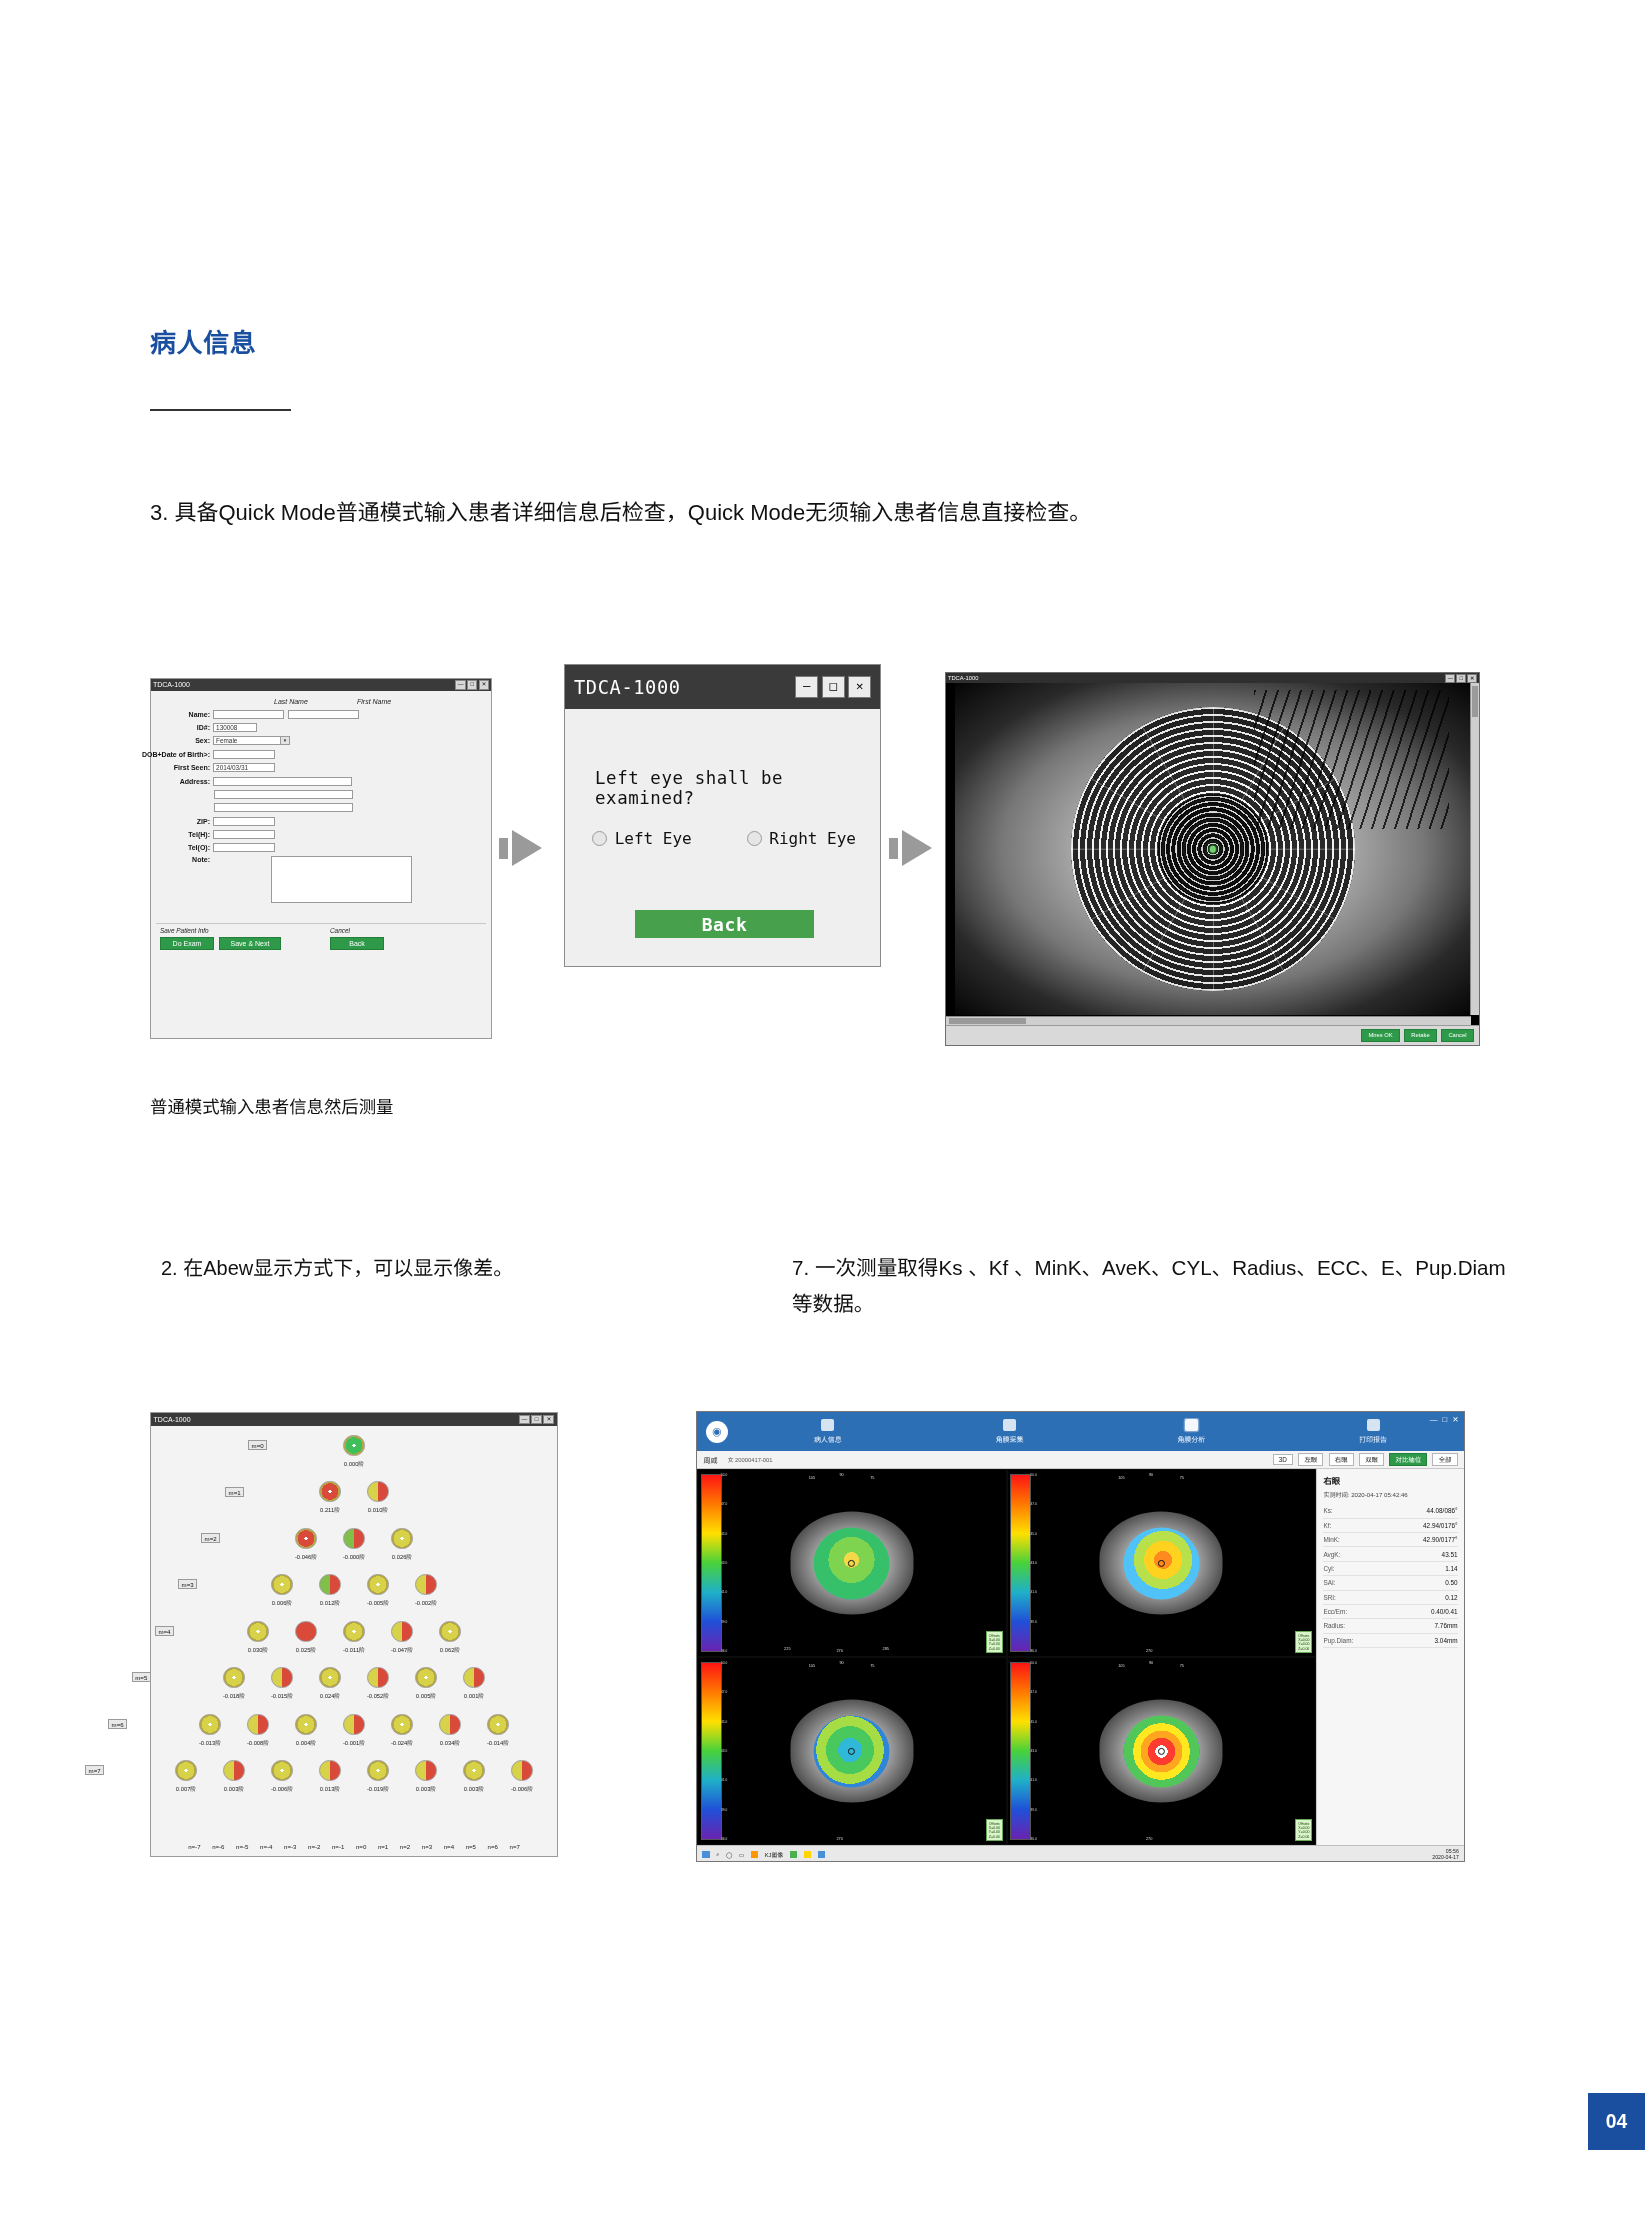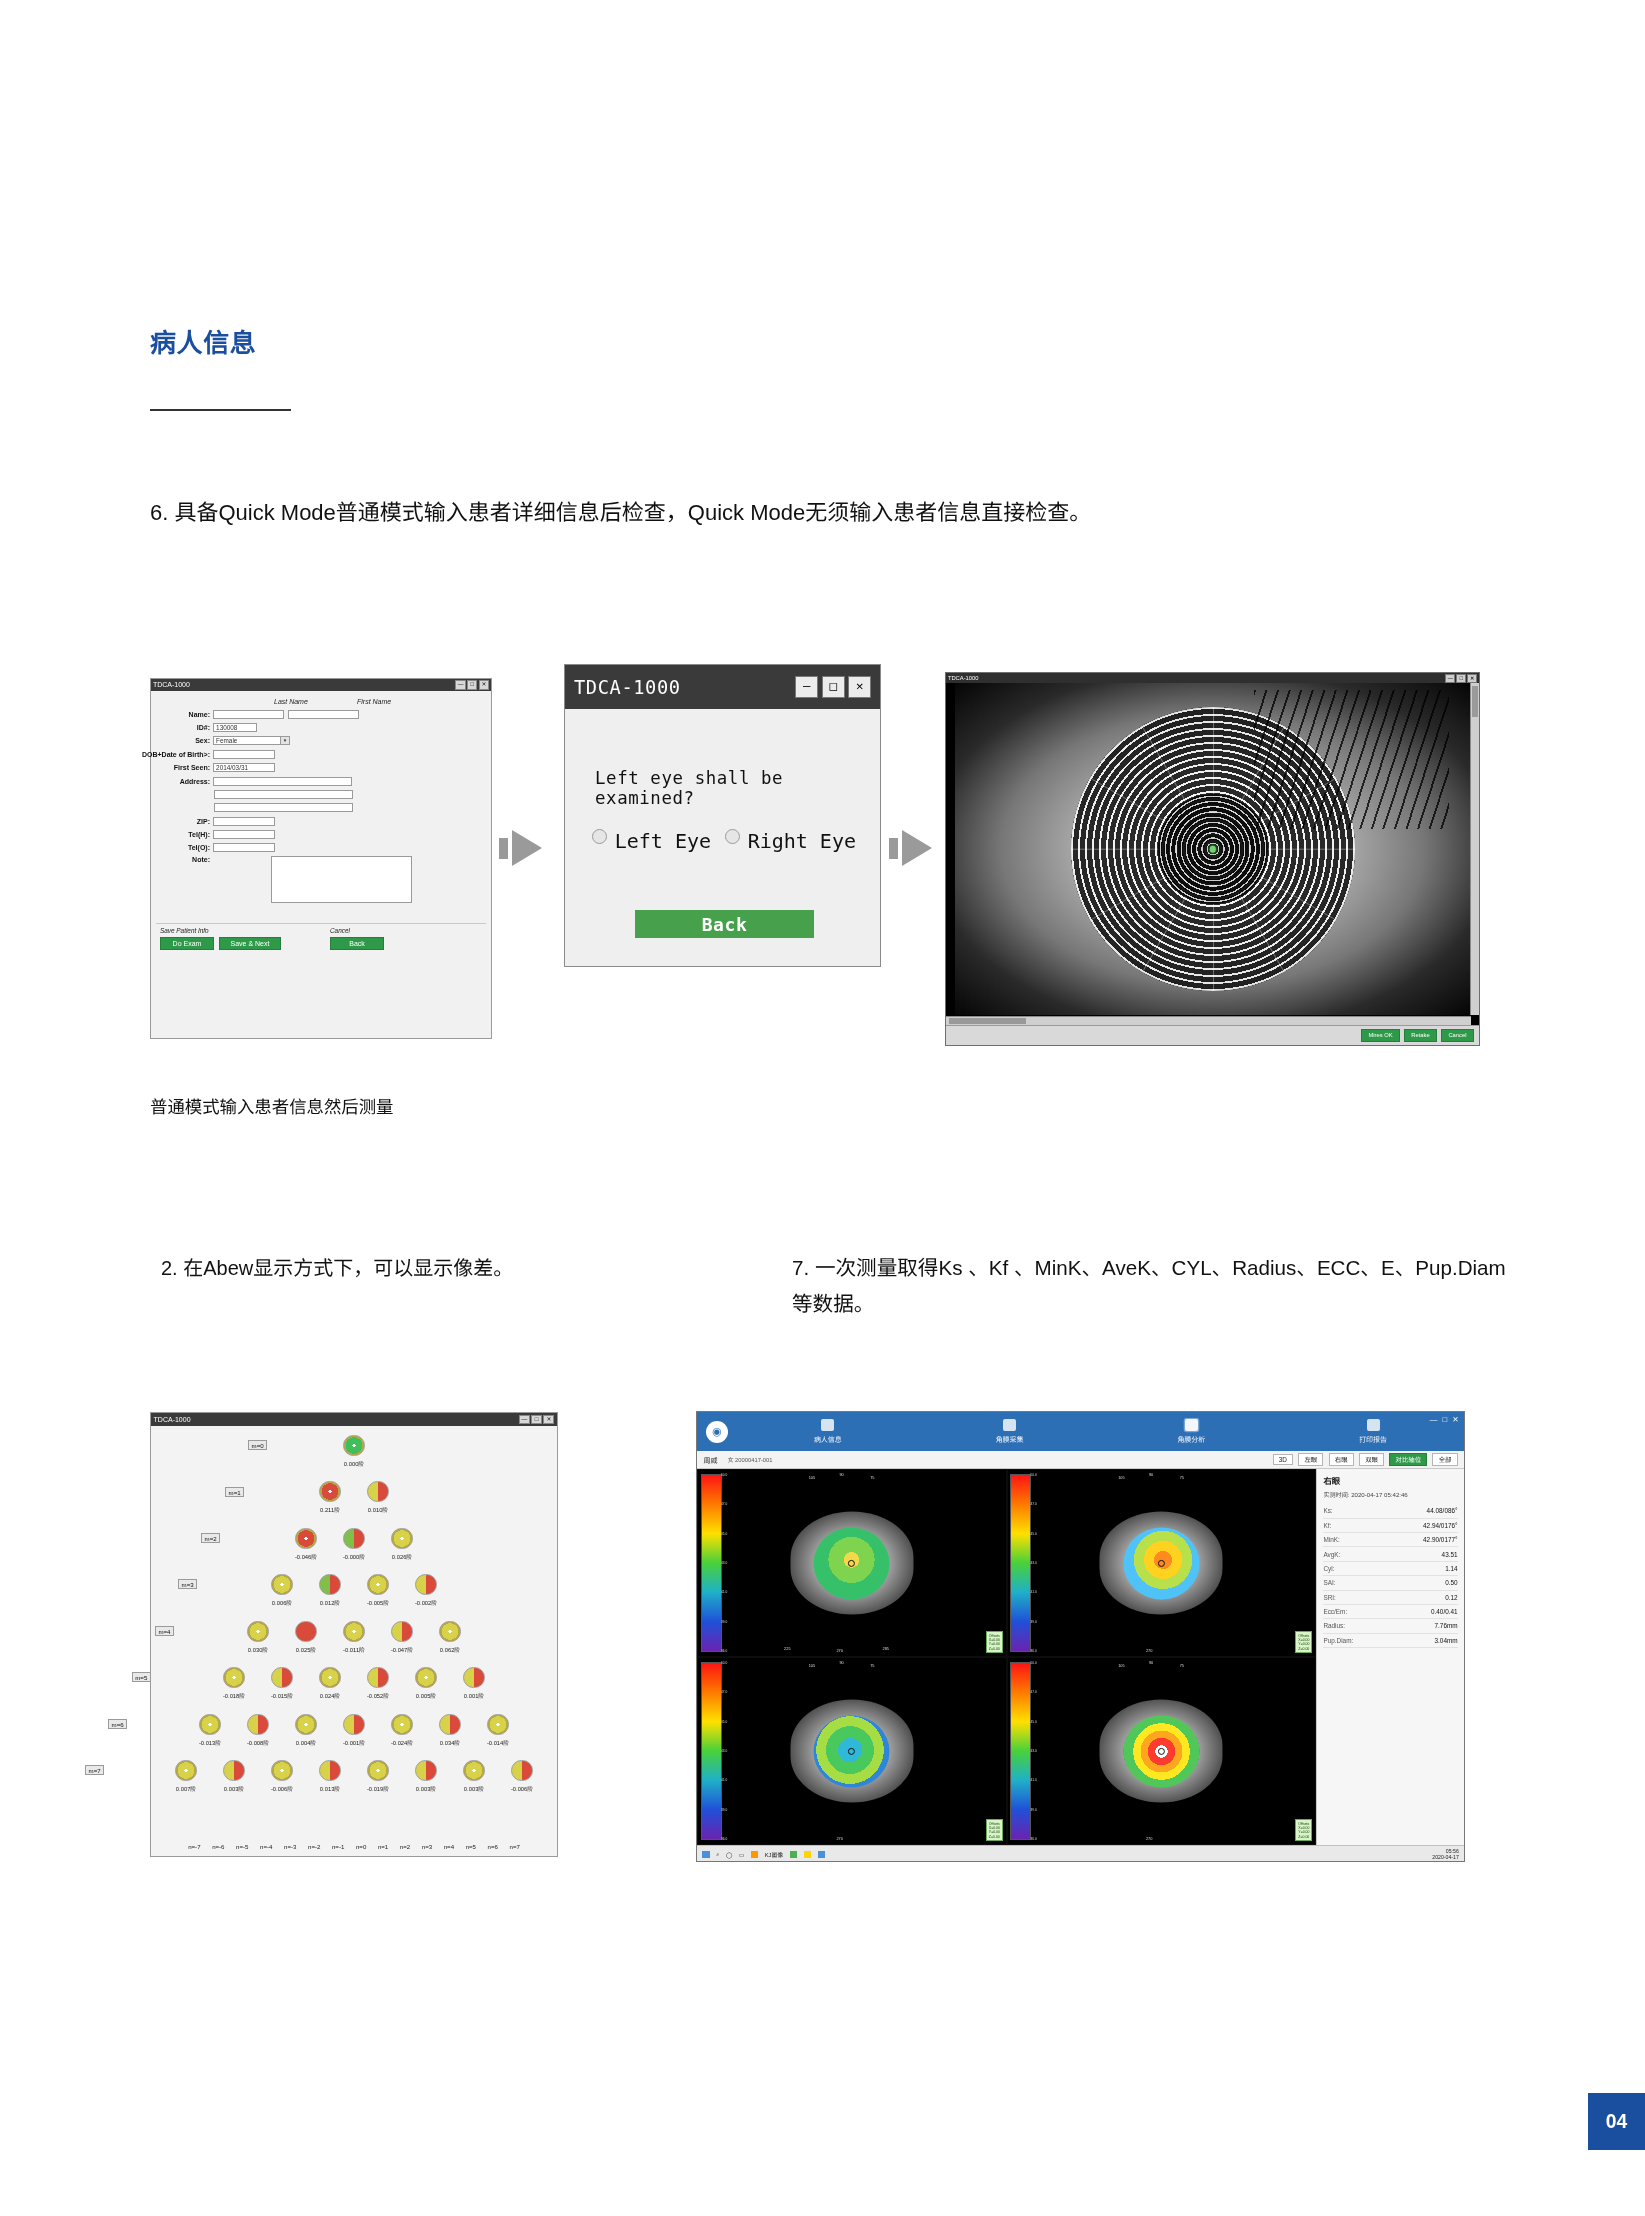--- a/index.html
+++ b/index.html
@@ -119,21 +119,21 @@
   .shot2 .tbar .t{color:#fff;font-size:18.7px;letter-spacing:0.6px;}
   .shot2 .tbar .bs{display:flex;gap:3.9px;}
   .shot2 .tbar .b{
     width:20.6px;height:19.3px;background:#ececec;border:0.6px solid #777;
     color:#000;font-size:12.3px;text-align:center;line-height:18px;
   }
   .shot2 .q{
     position:absolute;left:30px;top:103px;font-size:17.4px;color:#111;letter-spacing:0.6px;
   }
   .radio-row{position:absolute;top:164px;left:27px;width:264px;display:flex;justify-content:space-between;}
-  .radio{display:flex;gap:7.7px;font-size:20px;color:#111;}
+  .radio{display:flex;align-items:center;gap:7.7px;font-size:16px;color:#111;}
   .radio .dot{
     width:13px;height:13px;border-radius:50%;background:#e6e6e6;border:1.3px solid #9a9a9a;
   }
   .backbtn{
     position:absolute;left:70px;top:245px;width:179px;height:28px;background:#47a04c;
     color:#fff;font-size:18px;font-weight:bold;display:flex;align-items:center;
     justify-content:center;letter-spacing:0.6px;
   }
 
   
@@ -306,21 +306,21 @@
   .s5-task .clock{margin-left:auto;text-align:right;line-height:1.1;font-size:5.2px;}
 </style>
 </head>
 <body>
 
 <div class="page">
 
   <div class="section-title">病人信息</div>
   <div class="title-rule"></div>
 
-  <div class="para1">6. 具备Quick Mode普通模式输入患者详细信息后检查，Quick Mode无须输入患者信息直接检查。</div>
+  <div class="para1">3. 具备Quick Mode普通模式输入患者详细信息后检查，Quick Mode无须输入患者信息直接检查。</div>
 
   <div class="shot1">
     <div class="win-bar">
       <span>TDCA-1000</span>
       <span class="btns">
         <span class="b">—</span>
         <span class="b">□</span>
         <span class="b">✕</span>
       </span>
     </div>

